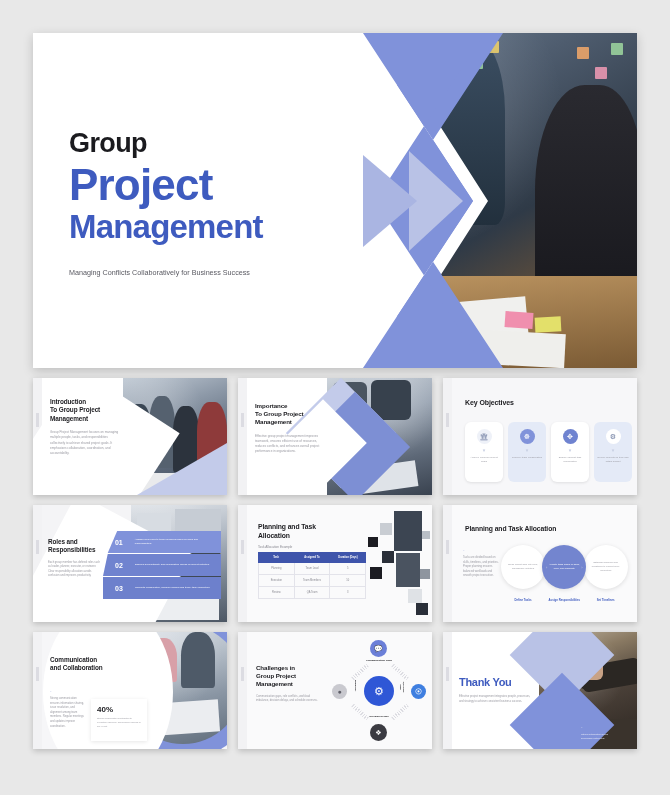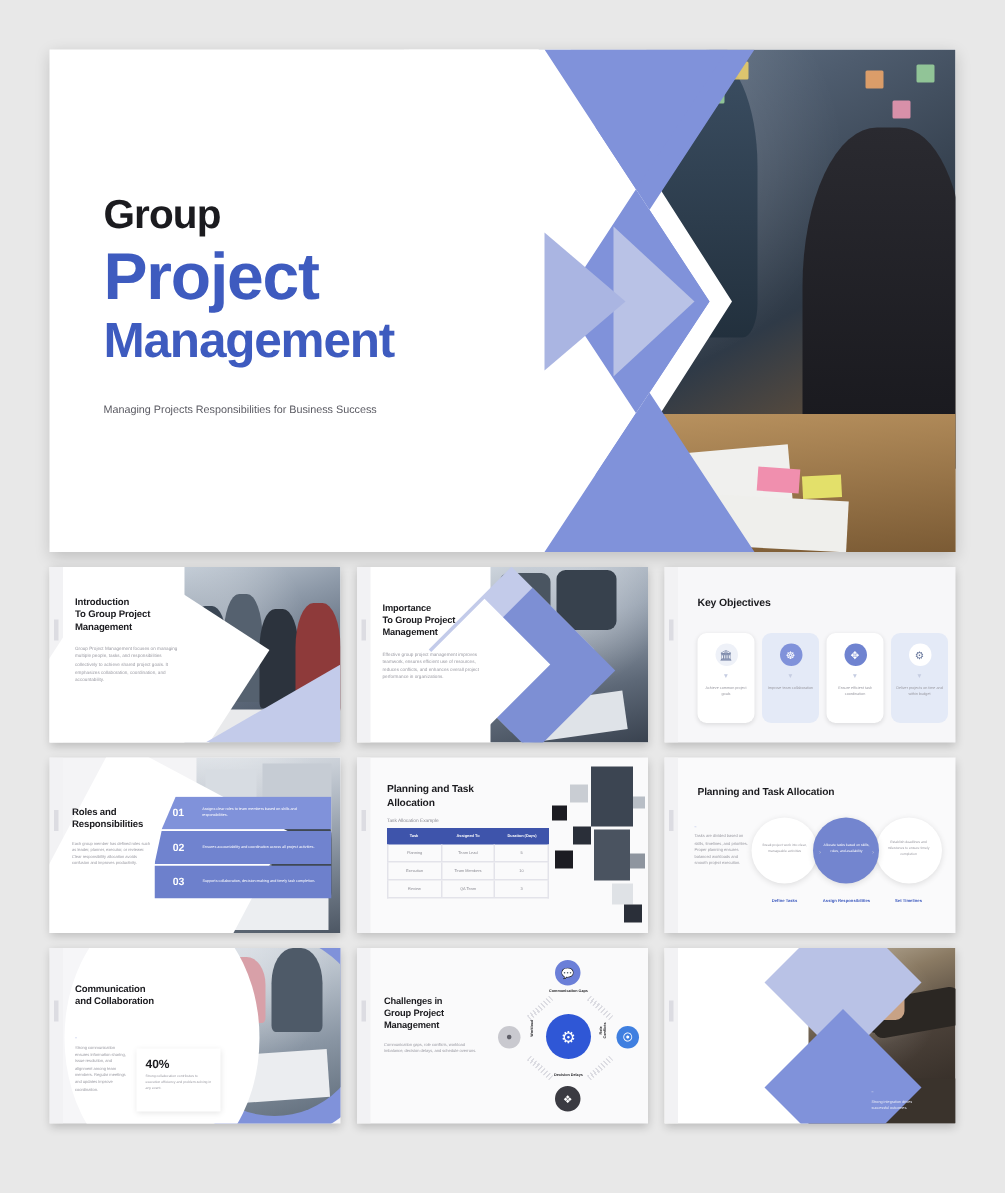--- a/index.html
+++ b/index.html
@@ -274,21 +274,21 @@
       <polygon points="286,0 398,0 288,168 398,335 286,335 396,168" fill="#ffffff"></polygon>
       <polygon points="330,0 452,0 342,168 452,335 330,335 440,168" fill="#8092da"></polygon>
       <polygon points="376,118 430,168 376,218 376,118" fill="#b9c2e6"></polygon>
       <polygon points="330,122 384,168 330,214" fill="#aab5e2"></polygon>
     </svg>
 
     <div style="position:absolute;left:36px;top:95px;z-index:5;">
       <div class="t-title" style="font-size:27px;color:#1b1b1f;letter-spacing:-.6px;">Group</div>
       <div class="t-title t-blue" style="font-size:44px;letter-spacing:-.8px;margin-top:1px;">Project</div>
       <div class="t-title t-blue" style="font-size:33px;letter-spacing:-.8px;margin-top:-2px;">Management</div>
-      <div style="font-size:7.2px;color:#5a5a62;margin-top:22px;">Managing Projects Responsibilities for Business Success</div>
+      <div style="font-size:7.2px;color:#5a5a62;margin-top:22px;">Managing Conflicts Collaboratively for Business Success</div>
     </div>
   </div>
 
   <div class="grid">
 
     <div class="slide s2">
       <div class="slide-inner">
         <div class="sbar"></div>
         <div class="photo">
           <div style="position:absolute;left:4px;top:26px;width:24px;height:60px;background:#3a4654;border-radius:40% 40% 6% 6%;"></div>
@@ -533,20 +533,24 @@
         <div class="sbar"></div>
         <div class="photo">
           <div style="position:absolute;left:-6px;top:26px;width:60px;height:26px;background:#23201c;transform:rotate(12deg);border-radius:6px;"></div>
           <div style="position:absolute;left:42px;top:30px;width:60px;height:26px;background:#2b2723;transform:rotate(-10deg);border-radius:6px;"></div>
           <div style="position:absolute;left:30px;top:26px;width:34px;height:22px;background:#caa municipalities;"></div>
           <div style="position:absolute;left:28px;top:26px;width:36px;height:22px;background:#c8a285;border-radius:6px;"></div>
           <div style="position:absolute;left:0;bottom:0;width:100%;height:30px;background:#3a332c;"></div>
         </div>
         <div class="chev-lav"></div>
         <div class="chev-blue"></div>
+        <div style="position:absolute;left:16px;top:44px;width:86px;z-index:6;">
+          <div class="t-title t-blue" style="font-size:11px;letter-spacing:-.3px;">Thank You</div>
+          <div class="mini2" style="margin-top:7px;width:76px;">Effective project management integrates people, processes, and strategy to achieve consistent business success.</div>
+        </div>
         <div class="quote">
           <span class="qmark">“</span>
           <div>Strong integration drives successful outcomes.</div>
         </div>
       </div>
     </div>
 
   </div>
 </div>
 

